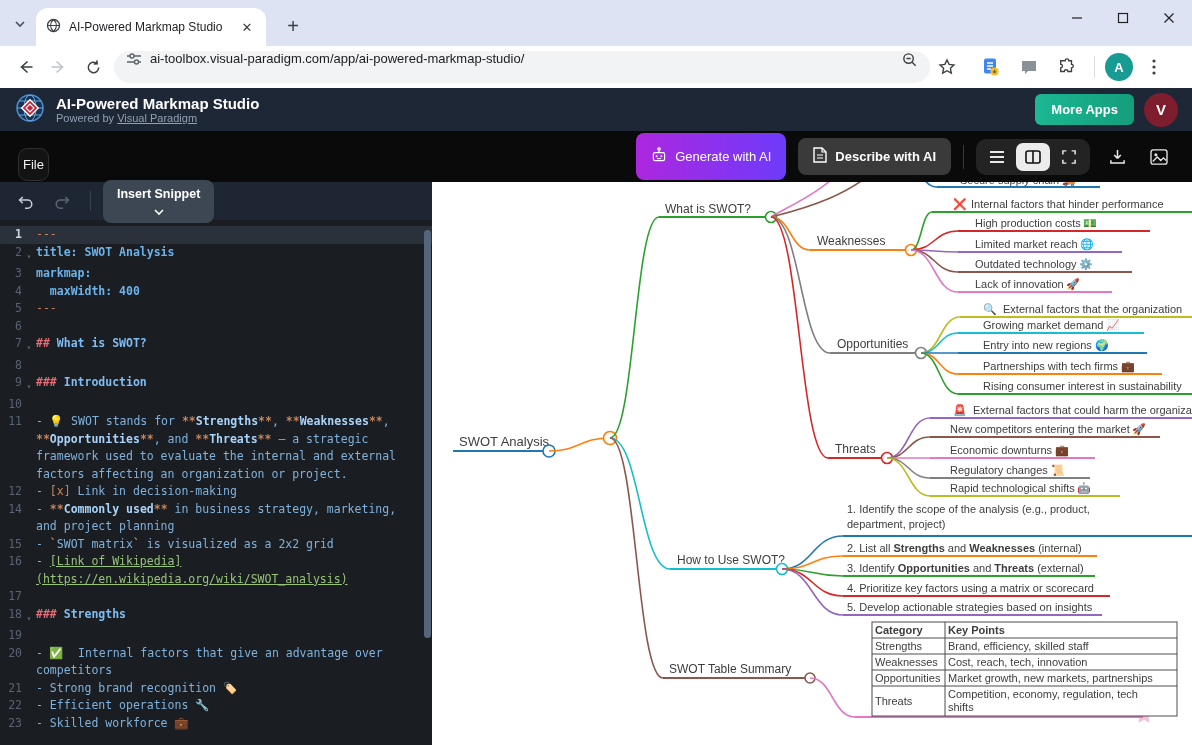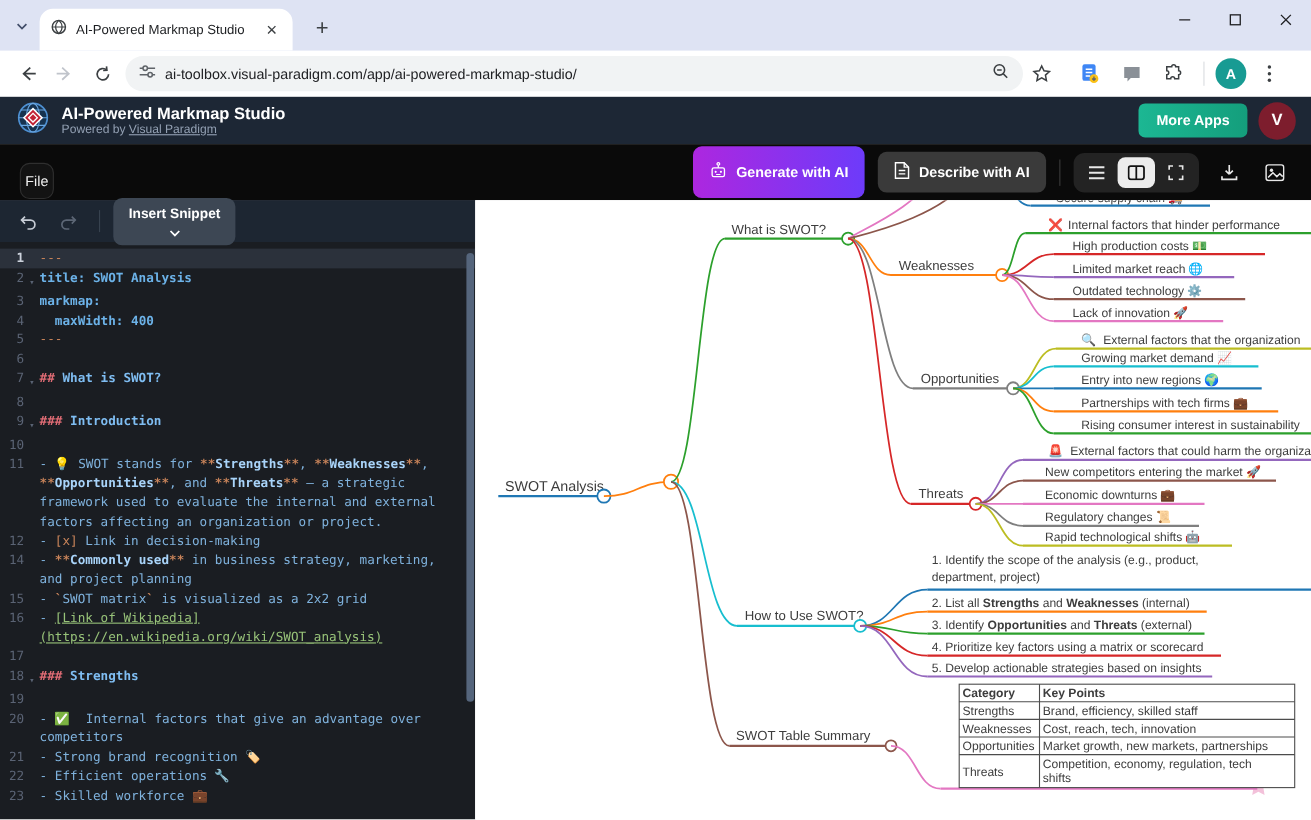--- a/index.html
+++ b/index.html
@@ -14,21 +14,21 @@
   .tab-title { font-size:12px; color:#1c1e21; flex:1; white-space:nowrap; overflow:hidden; }
   .tab-close { color:#3c4043; font-size:13px; width:18px; height:18px; border-radius:50%;
     display:flex; align-items:center; justify-content:center; }
   .newtab-btn { color:#3c4043; font-size:20px; margin:0 0 8px 14px; width:26px; text-align:center; }
   .win-controls { position:absolute; right:0; top:0; height:36px; display:flex; }
   .win-btn { width:46px; display:flex; align-items:center; justify-content:center; color:#202124; font-size:13px; }
 
   .urlrow { height:42px; background:#fff; display:flex; align-items:center; padding:0 8px; }
   .nav-ic { width:34px; height:34px; display:flex; align-items:center; justify-content:center; }
   .url-pill { height:32px; flex:0 0 816px; background:#f1f3f4; border-radius:16px; display:flex;
-    align-items:center; padding:0 12px; margin-left:4px; }
+    padding:0 12px; margin-left:4px; }
   .url-text { font-size:13px; color:#202124; flex:1; margin-left:8px; white-space:nowrap; overflow:hidden; }
   .right-icons { display:flex; align-items:center; margin-left:10px; gap:4px; }
   .v-sep { width:1px; height:22px; background:#dadce0; margin:0 6px; }
   .profile-badge { width:28px; height:28px; border-radius:50%; background:#189b93; color:#fff;
     font-size:13px; font-weight:bold; display:flex; align-items:center; justify-content:center; }
 
   
   .app-header { height:43px; background:#1d2735; display:flex; align-items:center; padding:0 14px; gap:10px; }
   .app-title { color:#fff; font-size:15px; font-weight:bold; line-height:17px; }
   .app-sub { color:#93a0b3; font-size:11px; }
@@ -37,21 +37,21 @@
   .more-apps { background:linear-gradient(90deg,#1cb793,#149e7c); color:#fff; font-size:13px; font-weight:bold;
     padding:8px 16px; border-radius:6px; border:none; }
   .v-avatar { width:34px; height:34px; border-radius:50%; background:#7d1d2d; color:#fff; font-weight:bold;
     font-size:15px; display:flex; align-items:center; justify-content:center; }
 
   
   .app-toolbar { height:51px; background:#0a0a0a; display:flex; align-items:center; padding:0 18px; gap:12px; }
   .file-btn { background:#131313; border:1px solid #2f2f2f; color:#f1f1f1; font-size:13px; padding:8px 4px;
     border-radius:9px;margin-top:16px; }
   .gen-btn { margin-left:auto; background:linear-gradient(90deg,#ad27df,#6d3bfa); color:#fff; font-size:13px;
-    font-weight:bold; border:none; border-radius:8px; padding:14px 15px; display:flex; align-items:center; gap:8px; }
+    font-weight:normal; border:none; border-radius:8px; padding:14px 15px; display:flex; align-items:center; gap:8px; }
   .desc-btn { background:#3a3a3a; color:#fff; font-size:13px; font-weight:bold; border:none; border-radius:8px;
     padding:9px 15px; display:flex; align-items:center; gap:8px; }
   .tb-sep { width:1px; height:24px; background:#3a3a3a; }
   .view-group { background:#232323; border-radius:10px; padding:4px; display:flex; gap:2px; }
   .view-btn { width:34px; height:28px; display:flex; align-items:center; justify-content:center; border-radius:7px; }
   .view-btn.active { background:#ececec; }
   .icon-btn { width:30px; height:30px; display:flex; align-items:center; justify-content:center; }
 
   
   .content { display:flex; height:563px; }

